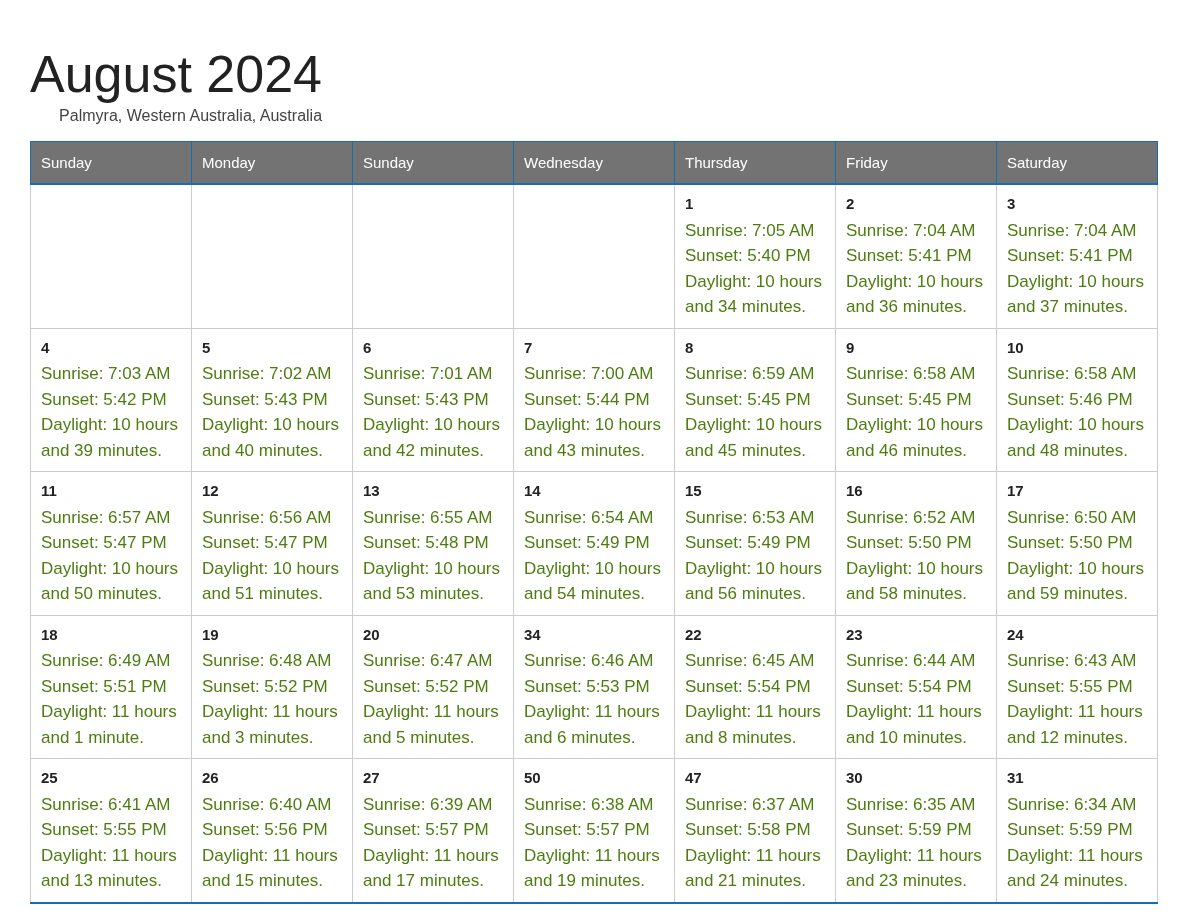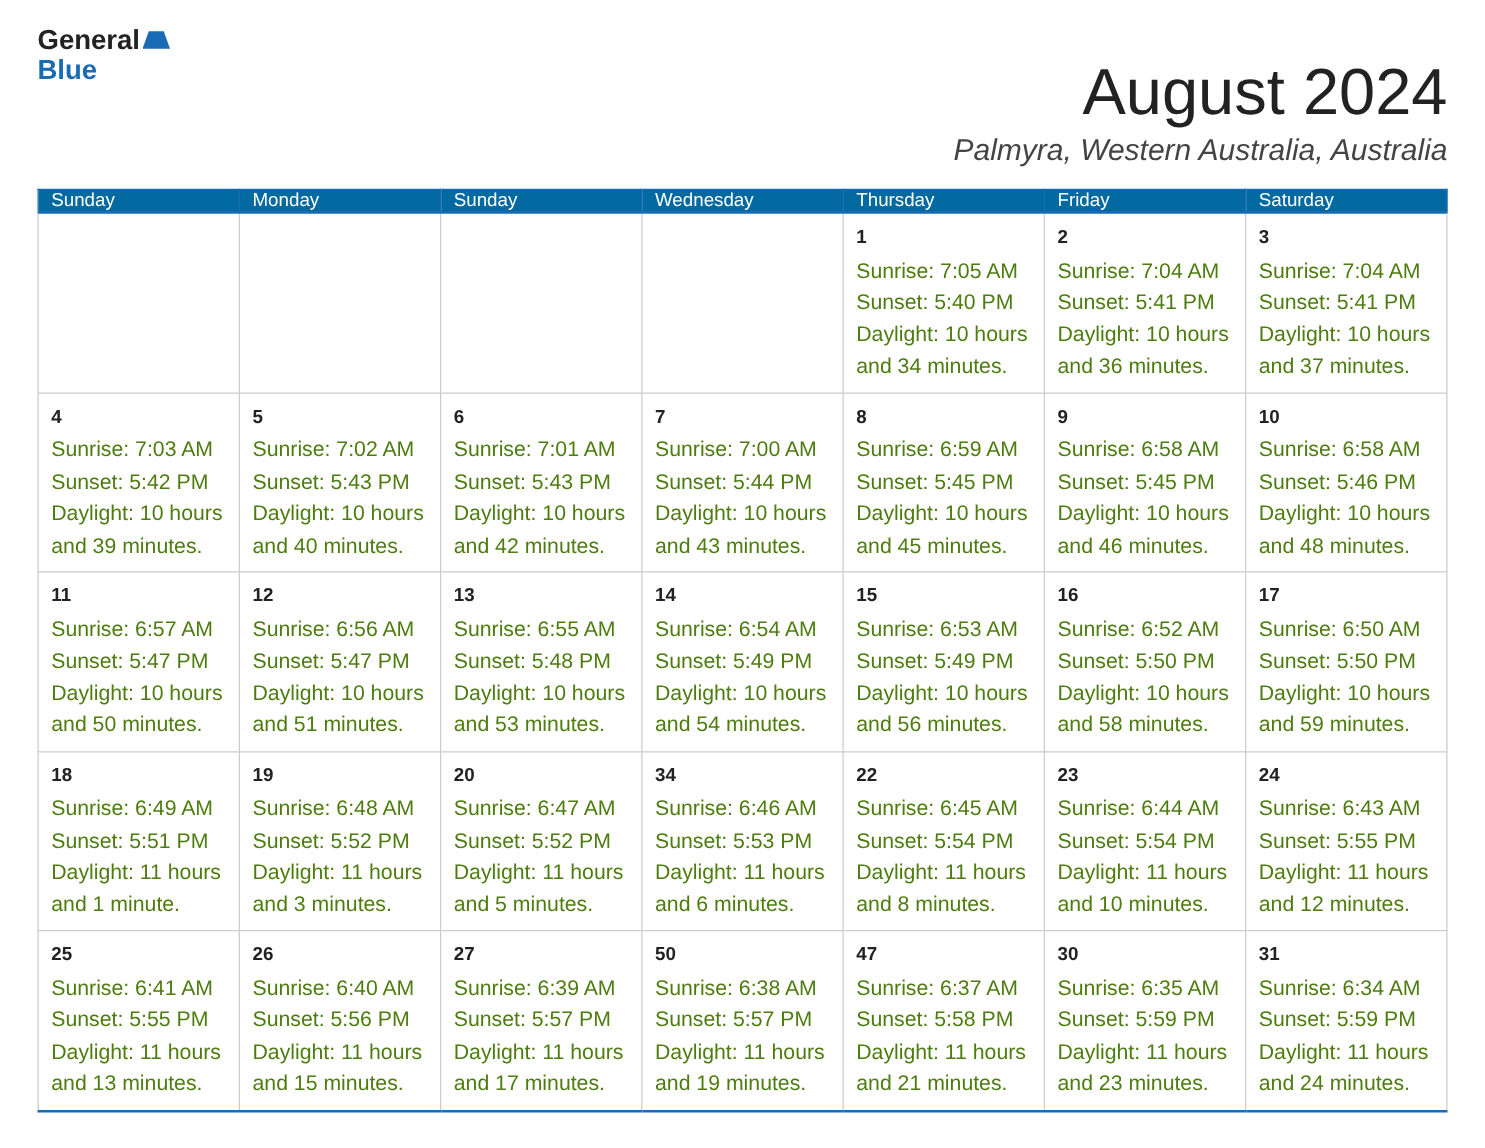--- a/index.html
+++ b/index.html
@@ -34,35 +34,34 @@
       text-align: right;
     }
     .month-title {
       font-size: 52px;
       font-weight: normal;
       color: #222;
       line-height: 1.1;
       margin-top: 26px;
     }
     .location-title {
-      font-size: 24px;
+      font-size: 16px;
       color: #444;
       margin-top: 4px;
-      font-style: italic;
     }
     table {
       width: 100%;
       border-collapse: collapse;
       table-layout: fixed;
     }
     thead tr th {
-      background-color: #0369a1;
+      background-color: #737373;
       color: #fff;
       text-align: left;
-      padding: 0 10px;
+      padding: 12px 10px;
       font-size: 15px;
       font-weight: normal;
       border: 1px solid #1a6bb5;
     }
     tbody tr td {
       vertical-align: top;
       padding: 8px 10px;
       border: 1px solid #ccc;
       min-height: 90px;
       height: 110px;
@@ -94,31 +93,20 @@
       background: #fff;
     }
     tbody tr:first-child {
       border-top: 2px solid #1a6bb5;
     }
   </style>
 </head>
 <body>
 
 <div class="header-area">
-  <div class="logo">
-    <div style="display:flex;flex-direction:column;line-height:1.1;">
-      <div style="display:flex;align-items:center;">
-        <span class="logo-text-general">General</span>
-        <svg width="22" height="22" viewBox="0 0 22 22" style="margin-left:2px;">
-          <polygon points="5,4 17,4 22,18 0,18" fill="#1a6bb5"></polygon>
-        </svg>
-      </div>
-      <span class="logo-text-blue">Blue</span>
-    </div>
-  </div>
   <div class="title-area">
     <div class="month-title">August 2024</div>
     <div class="location-title">Palmyra, Western Australia, Australia</div>
   </div>
 </div>
 
 <table>
   <thead>
     <tr>
     <th>Sunday</th>

